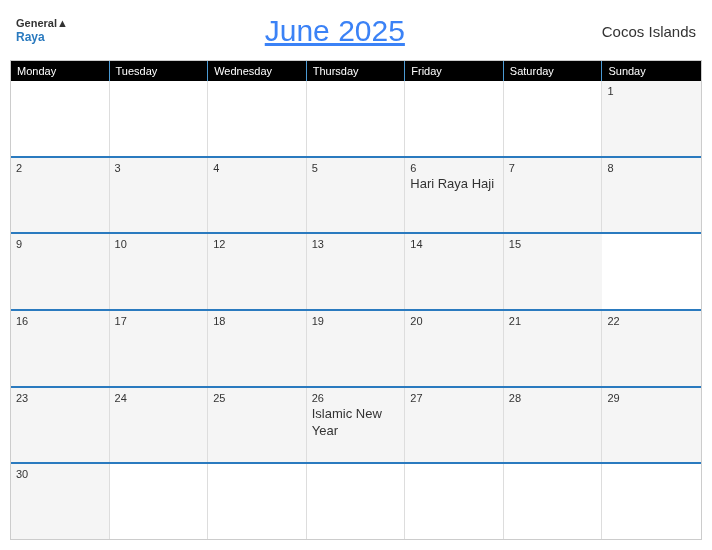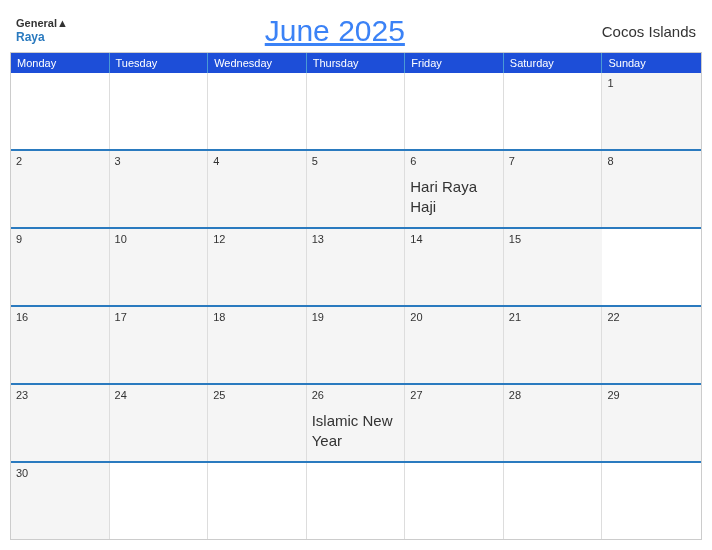--- a/index.html
+++ b/index.html
@@ -10,20 +10,21 @@
       font-family: Arial, sans-serif;
       display: flex;
       flex-direction: column;
       padding: 10px;
     }
 
     .header {
       display: flex;
       justify-content: space-between;
       align-items: center;
+      margin-bottom: 8px;
       padding: 4px 6px;
     }
 
     .logo {
       display: flex;
       flex-direction: column;
       font-size: 11px;
       font-weight: bold;
       line-height: 1.2;
       color: #333;
@@ -50,21 +51,21 @@
     .calendar {
       flex: 1;
       display: flex;
       flex-direction: column;
       border: 1px solid #ccc;
     }
 
     .day-headers {
       display: grid;
       grid-template-columns: repeat(7, 1fr);
-      background: #1d4ed8;
+      background: #000000;
     }
 
     .day-header {
       color: #fff;
       font-size: 11px;
       padding: 4px 6px;
       text-align: left;
       border-right: 1px solid #4a9ad4;
     }
     .day-header:last-child { border-right: none; }
@@ -98,23 +99,23 @@
     .day-cell.empty { background: #fff; }
 
     .day-number {
       font-size: 11px;
       font-weight: normal;
       color: #333;
       display: block;
     }
 
     .holiday {
-      font-size: 15px;
-      color: #333;
-      margin-top: 10px;
+      font-size: 13px;
+      color: #333;
+      margin-top: 2px;
       line-height: 1.3;
     }
   </style>
 </head>
 <body>
 
 <div class="header">
   <div class="logo">
     <span>
       <span>General</span>▲

